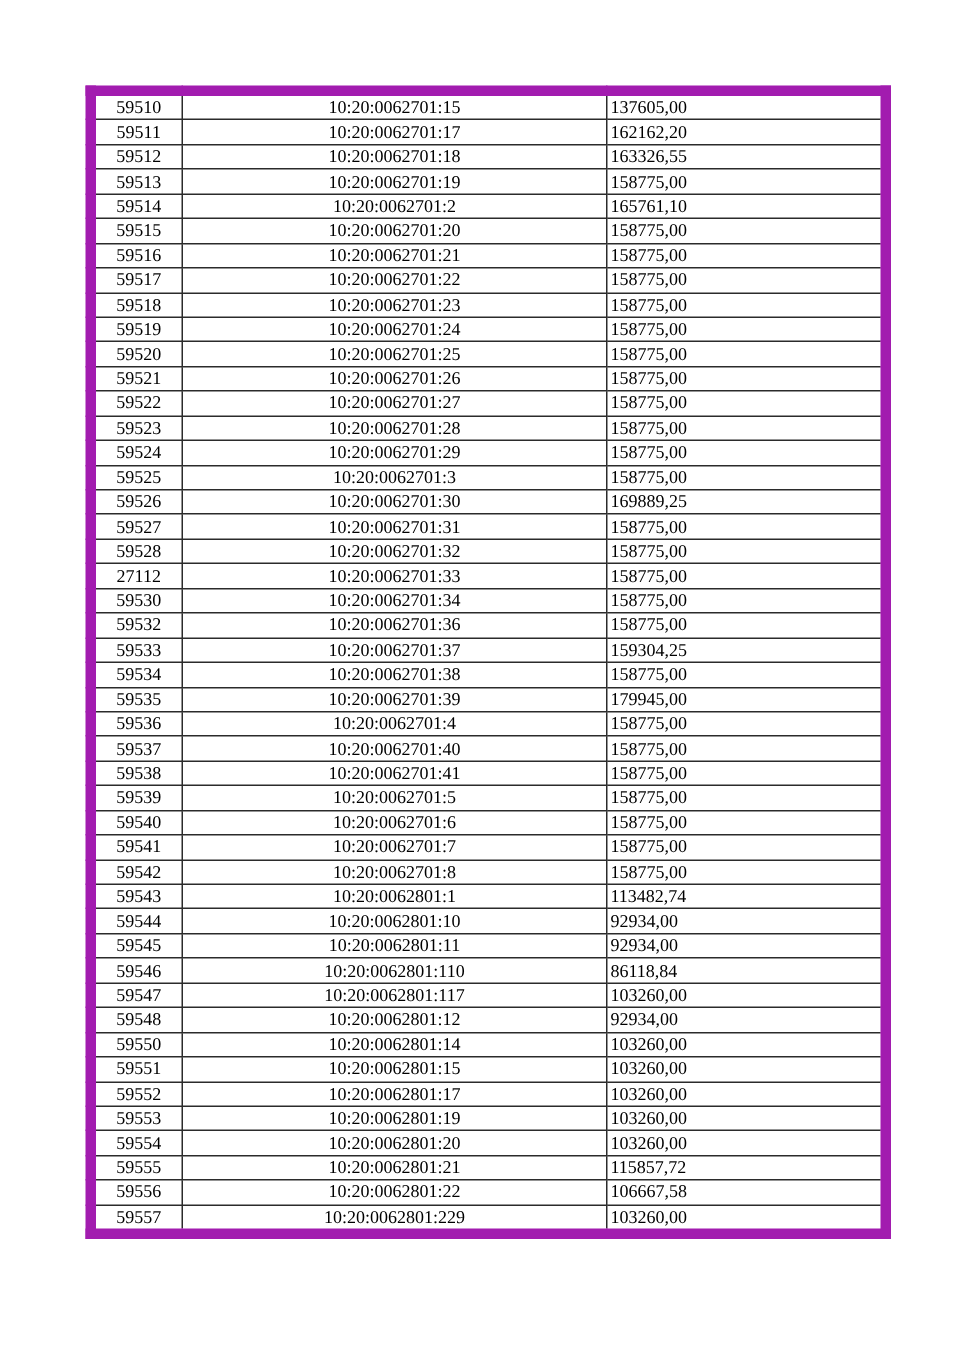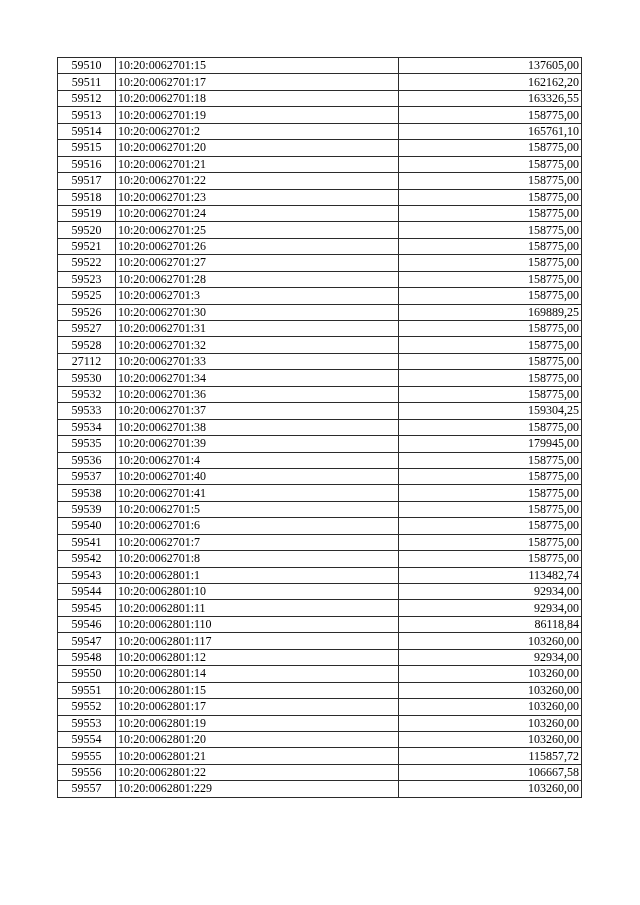--- a/index.html
+++ b/index.html
@@ -17,36 +17,36 @@
     height: 905px;
     background: #ffffff;
   }
   table.data-table {
     position: absolute;
     left: 57px;
     top: 57px;
     width: 509px;
     border-collapse: collapse;
     table-layout: fixed;
-    border: 1px solid #a21caf;
+    border: 7px solid #a21caf;
   }
   table.data-table td {
     border: 1px solid #2b2b2b;
     font-size: 12px;
     line-height: 13px;
     height: 15.44px;
     padding: 0 2px;
     color: #000000;
     white-space: nowrap;
     overflow: hidden;
     vertical-align: middle;
   }
   td.col-num   { width: 53px;  text-align: center; }
-  td.col-code  { width: 278px; text-align: left; padding-left: 4px; }
-  td.col-value { width: 178px; text-align: right; }
+  td.col-code  { width: 278px; text-align: center; padding-left: 4px; }
+  td.col-value { width: 178px; text-align: left; }
 </style>
 </head>
 <body>
 
 <div class="page">
   <table class="data-table">
     <tbody id="table-body">
   <tr>
     <td class="col-num">59510</td>
     <td class="col-code">10:20:0062701:15</td>
@@ -124,20 +124,25 @@
     <td class="col-code">10:20:0062701:27</td>
     <td class="col-value">158775,00</td>
   </tr>
 
   <tr>
     <td class="col-num">59523</td>
     <td class="col-code">10:20:0062701:28</td>
     <td class="col-value">158775,00</td>
   </tr>
 
+  <tr>
+    <td class="col-num">59524</td>
+    <td class="col-code">10:20:0062701:29</td>
+    <td class="col-value">158775,00</td>
+  </tr>
 
   <tr>
     <td class="col-num">59525</td>
     <td class="col-code">10:20:0062701:3</td>
     <td class="col-value">158775,00</td>
   </tr>
 
   <tr>
     <td class="col-num">59526</td>
     <td class="col-code">10:20:0062701:30</td>

